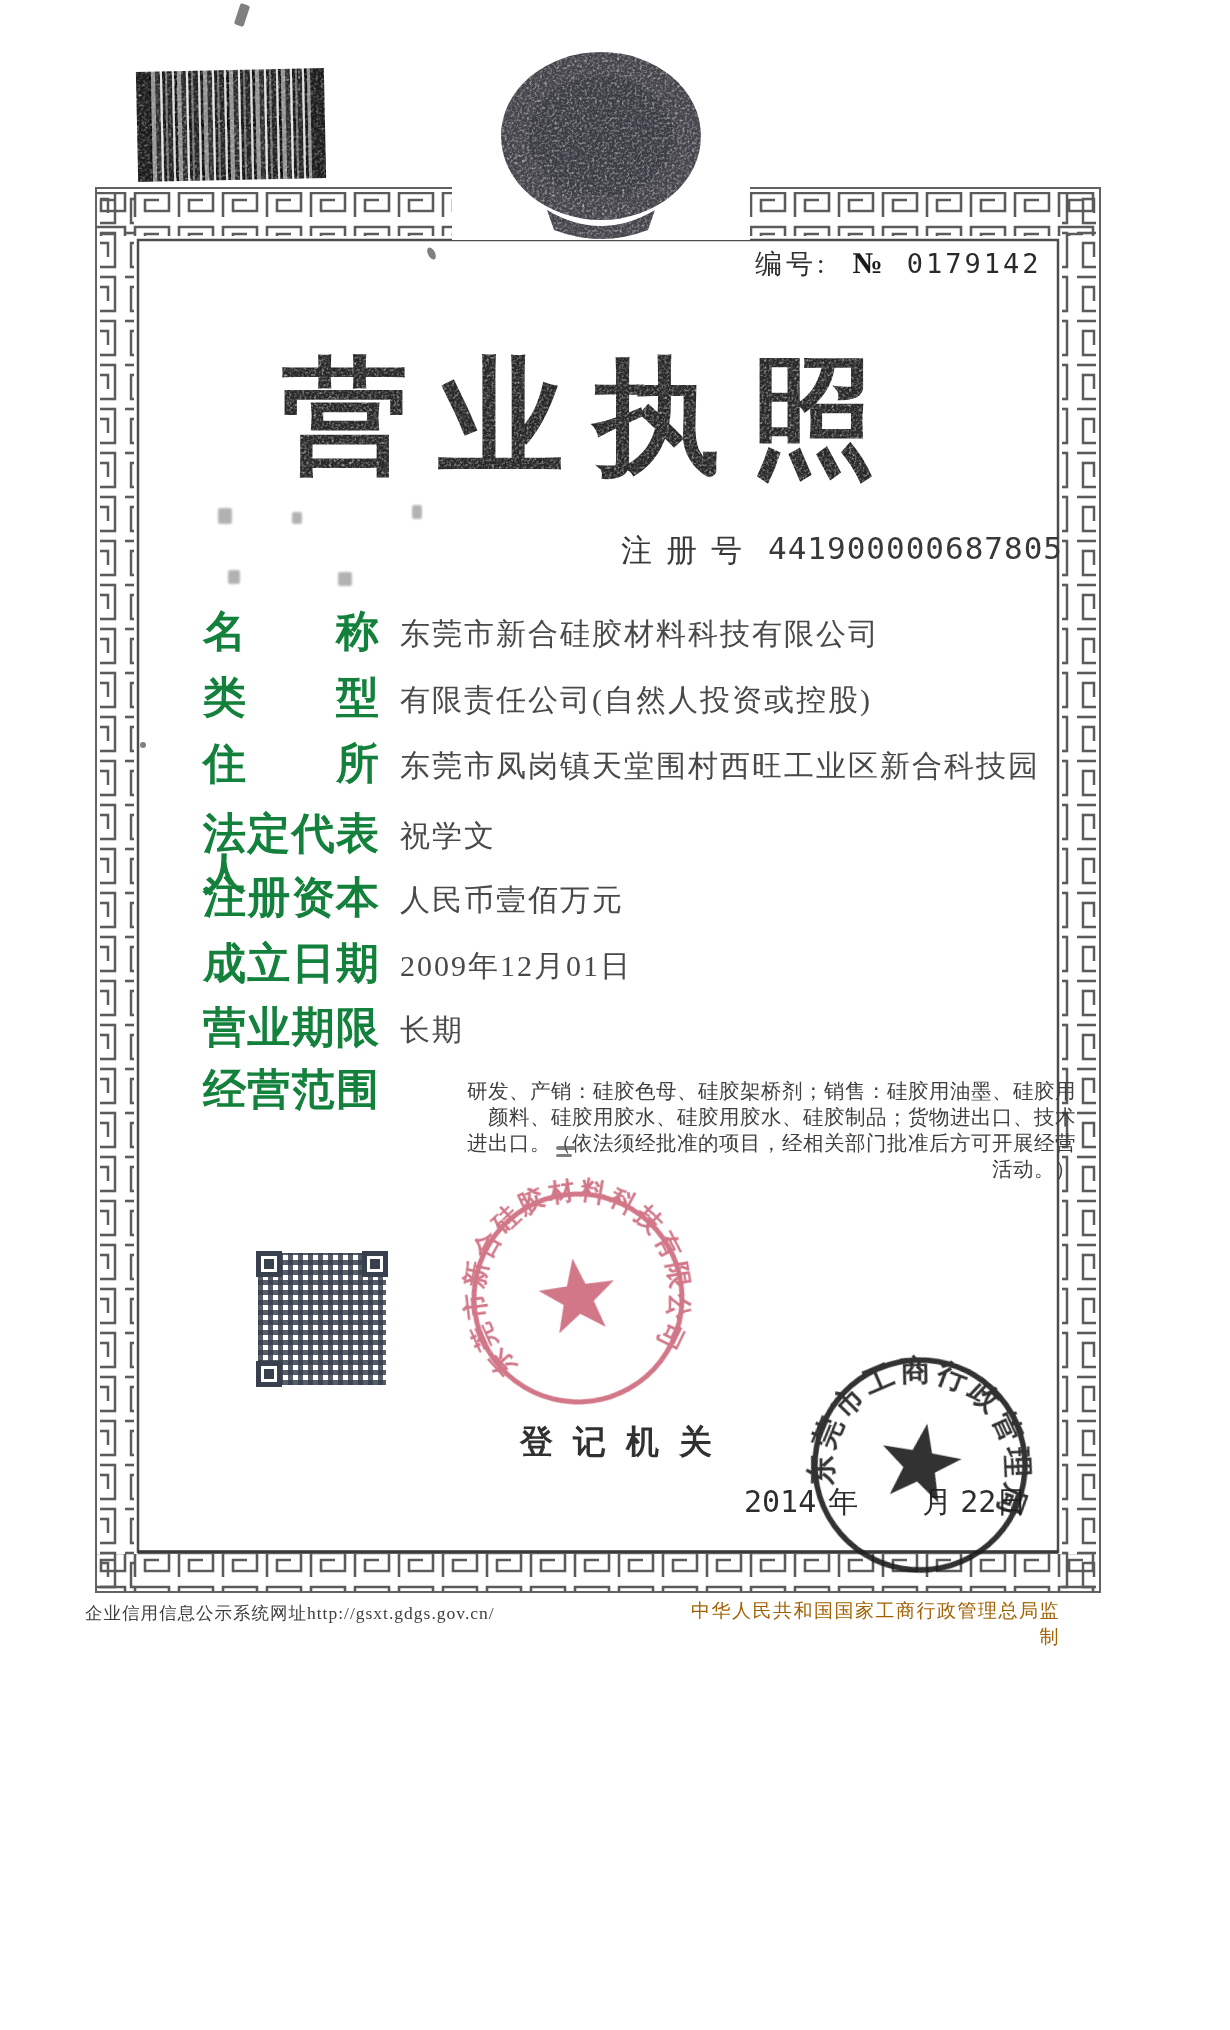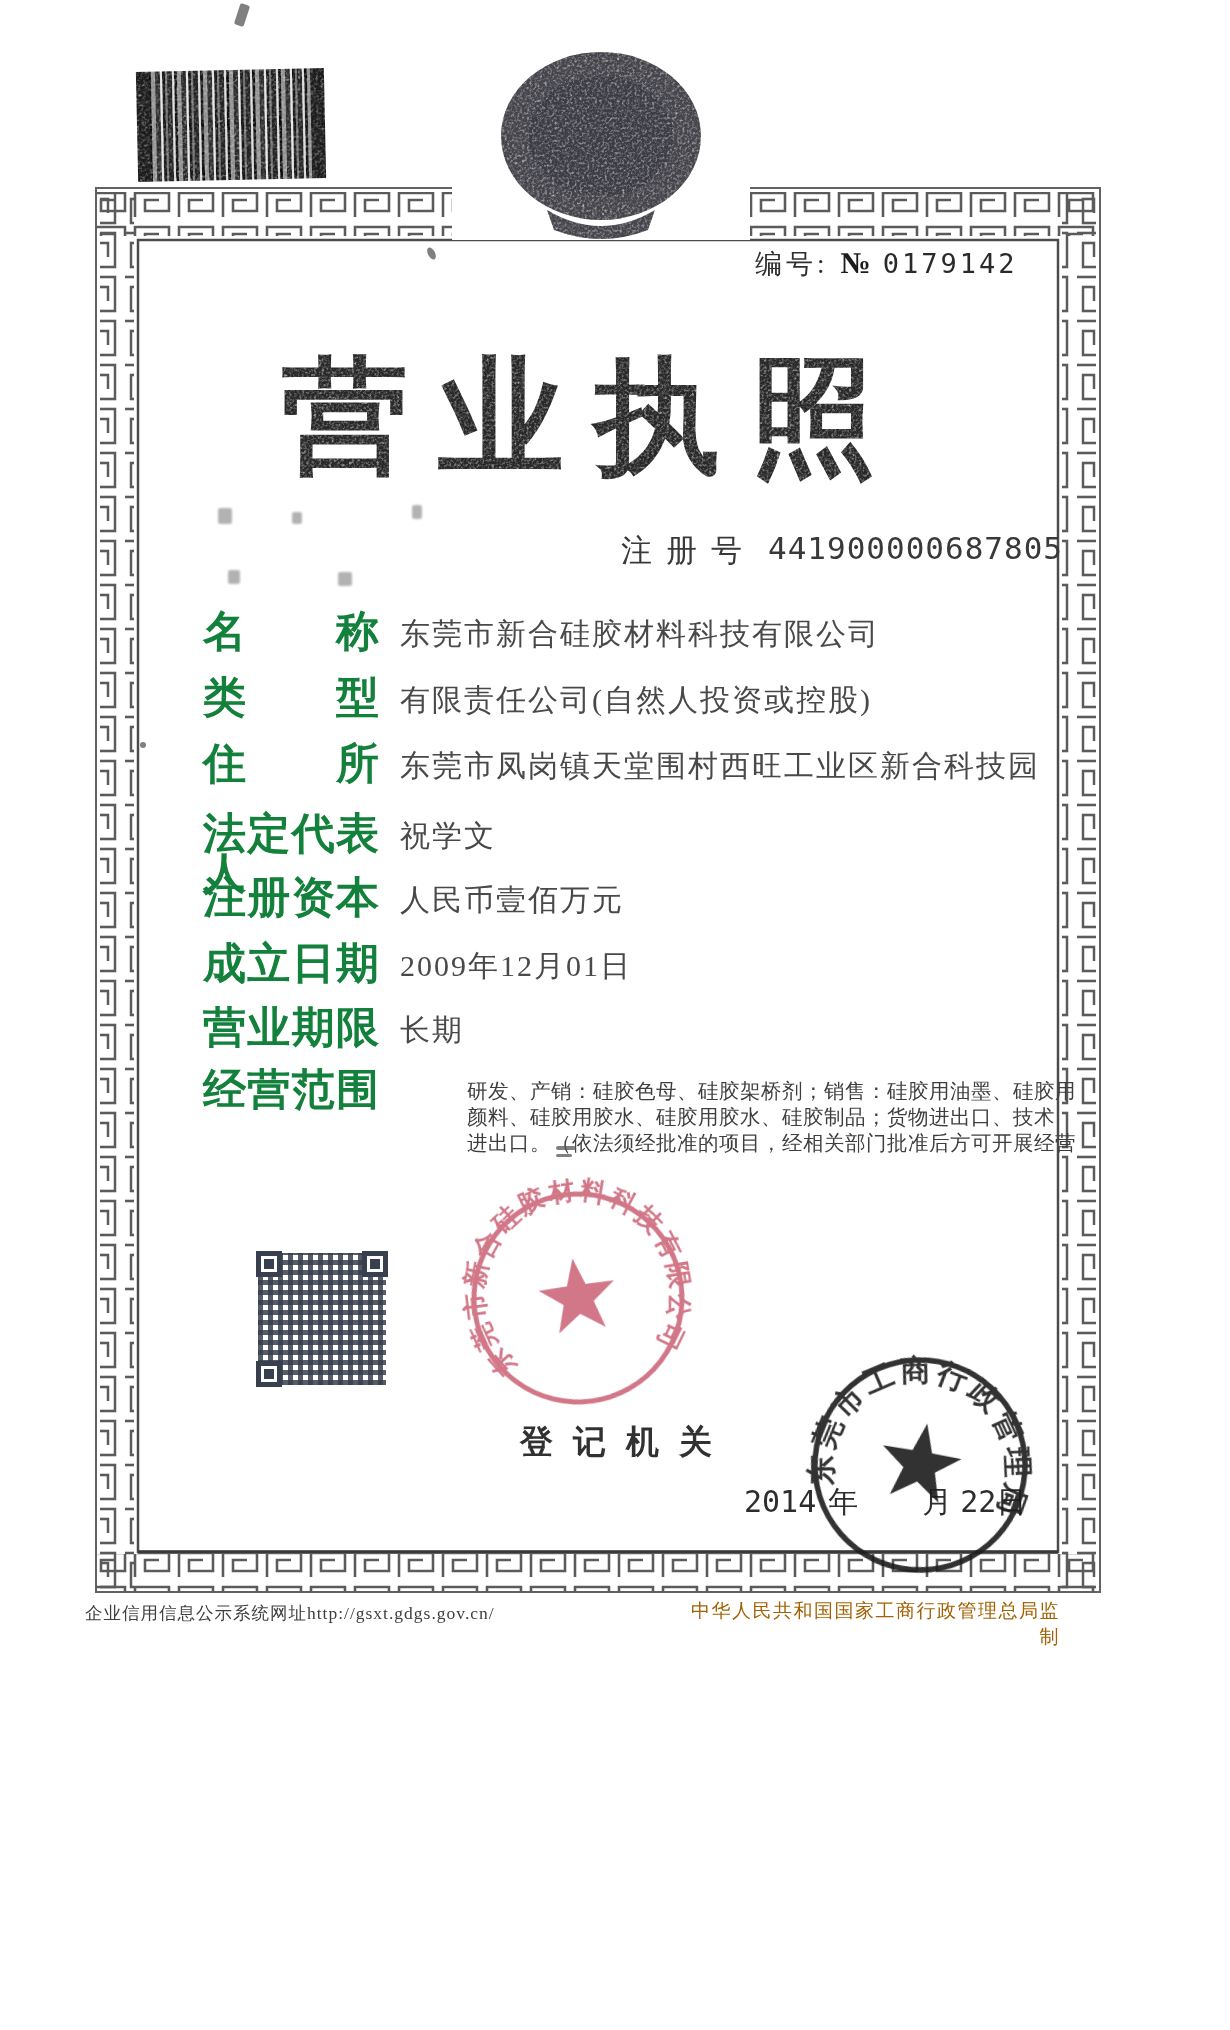--- a/index.html
+++ b/index.html
@@ -16,41 +16,41 @@
     filter:url(#speckle);}
 
   
   .emblem-back{left:452px;top:48px;width:298px;height:192px;background:#fefefe;}
   .emblem{left:455px;top:50px;}
 
   
   .frame{left:88px;top:186px;}
 
   
-  .serial{left:755px;top:246px;display:flex;align-items:baseline;gap:12px;}
+  .serial{left:755px;top:246px;display:flex;align-items:baseline;gap:24px;}
   .serial .lab{font-size:27px;color:#303030;letter-spacing:4px;}
   .serial .pre{font-size:30px;font-weight:bold;color:#1e1e1e;}
   .serial .num{font-family:"DejaVu Sans Mono",monospace;font-size:27px;letter-spacing:3px;color:#2c2c2c;}
 
   
   .title{left:282px;top:352px;width:594px;font-size:126px;line-height:1.05;font-weight:700;
          color:#2b2b2b;text-align:justify;text-align-last:justify;filter:url(#speckle);}
 
   
   .regline{left:600px;top:530px;display:flex;align-items:flex-start;margin-left:21px;}
   .regline .lab{font-size:31px;letter-spacing:14px;color:#3a3a3a;}
   .regline .num{font-family:"DejaVu Sans Mono",monospace;font-size:31px;letter-spacing:1px;color:#3a3a3a;margin-left:12px;}
 
   
   .row{left:203px;width:880px;display:flex;align-items:flex-start;}
   .flabel{display:inline-block;width:176px;flex:0 0 176px;font-size:43px;line-height:40px;font-weight:600;
           color:#15803d;text-align:justify;text-align-last:justify;}
   .fvalue{margin-left:21px;font-size:30px;line-height:40px;letter-spacing:2px;color:#4a4a4a;padding-top:2px;white-space:nowrap;}
   .scopeblock{margin-left:88px;padding-top:8px;}
-  .scopeline{font-size:20.5px;line-height:26px;letter-spacing:0.5px;color:#3f3f3f;white-space:nowrap;}
+  .scopeline{font-size:20.5px;line-height:26px;letter-spacing:0.5px;color:#3f3f3f;white-space:nowrap;text-align:right;}
 
   
   .qr{left:258px;top:1253px;width:128px;height:132px;
       background:
         repeating-linear-gradient(0deg,rgba(57,64,78,.85) 0 5px,rgba(255,255,255,0) 5px 10px),
         repeating-linear-gradient(90deg,rgba(57,64,78,.85) 0 5px,#fff 5px 10px);}
   .finder{position:absolute;width:26px;height:26px;border:5px solid #39404e;background:#fff;box-sizing:border-box;}
   .finder::after{content:"";position:absolute;left:3px;top:3px;width:10px;height:10px;background:#39404e;}
   .f1{left:-2px;top:-2px;} .f2{right:-2px;top:-2px;} .f3{left:-2px;bottom:-2px;}
 
@@ -156,20 +156,21 @@
   <div class="abs row" style="top:1008px">
     <span class="flabel">营业期限</span>
     <span class="fvalue">长期</span>
   </div>
   <div class="abs row" style="top:1070px">
     <span class="flabel">经营范围</span>
     <span class="scopeblock">
       <div class="scopeline">研发、产销：硅胶色母、硅胶架桥剂；销售：硅胶用油墨、硅胶用</div>
       <div class="scopeline">颜料、硅胶用胶水、硅胶用胶水、硅胶制品；货物进出口、技术</div>
       <div class="scopeline">进出口。（依法须经批准的项目，经相关部门批准后方可开展经营</div>
+      <div class="scopeline">活动。）</div>
     </span>
   </div>
 
   <div class="abs qr">
     <div class="finder f1"></div>
     <div class="finder f2"></div>
     <div class="finder f3"></div>
   </div>
 
   <svg class="abs companyseal" width="240" height="240" viewBox="-120 -120 240 240">

